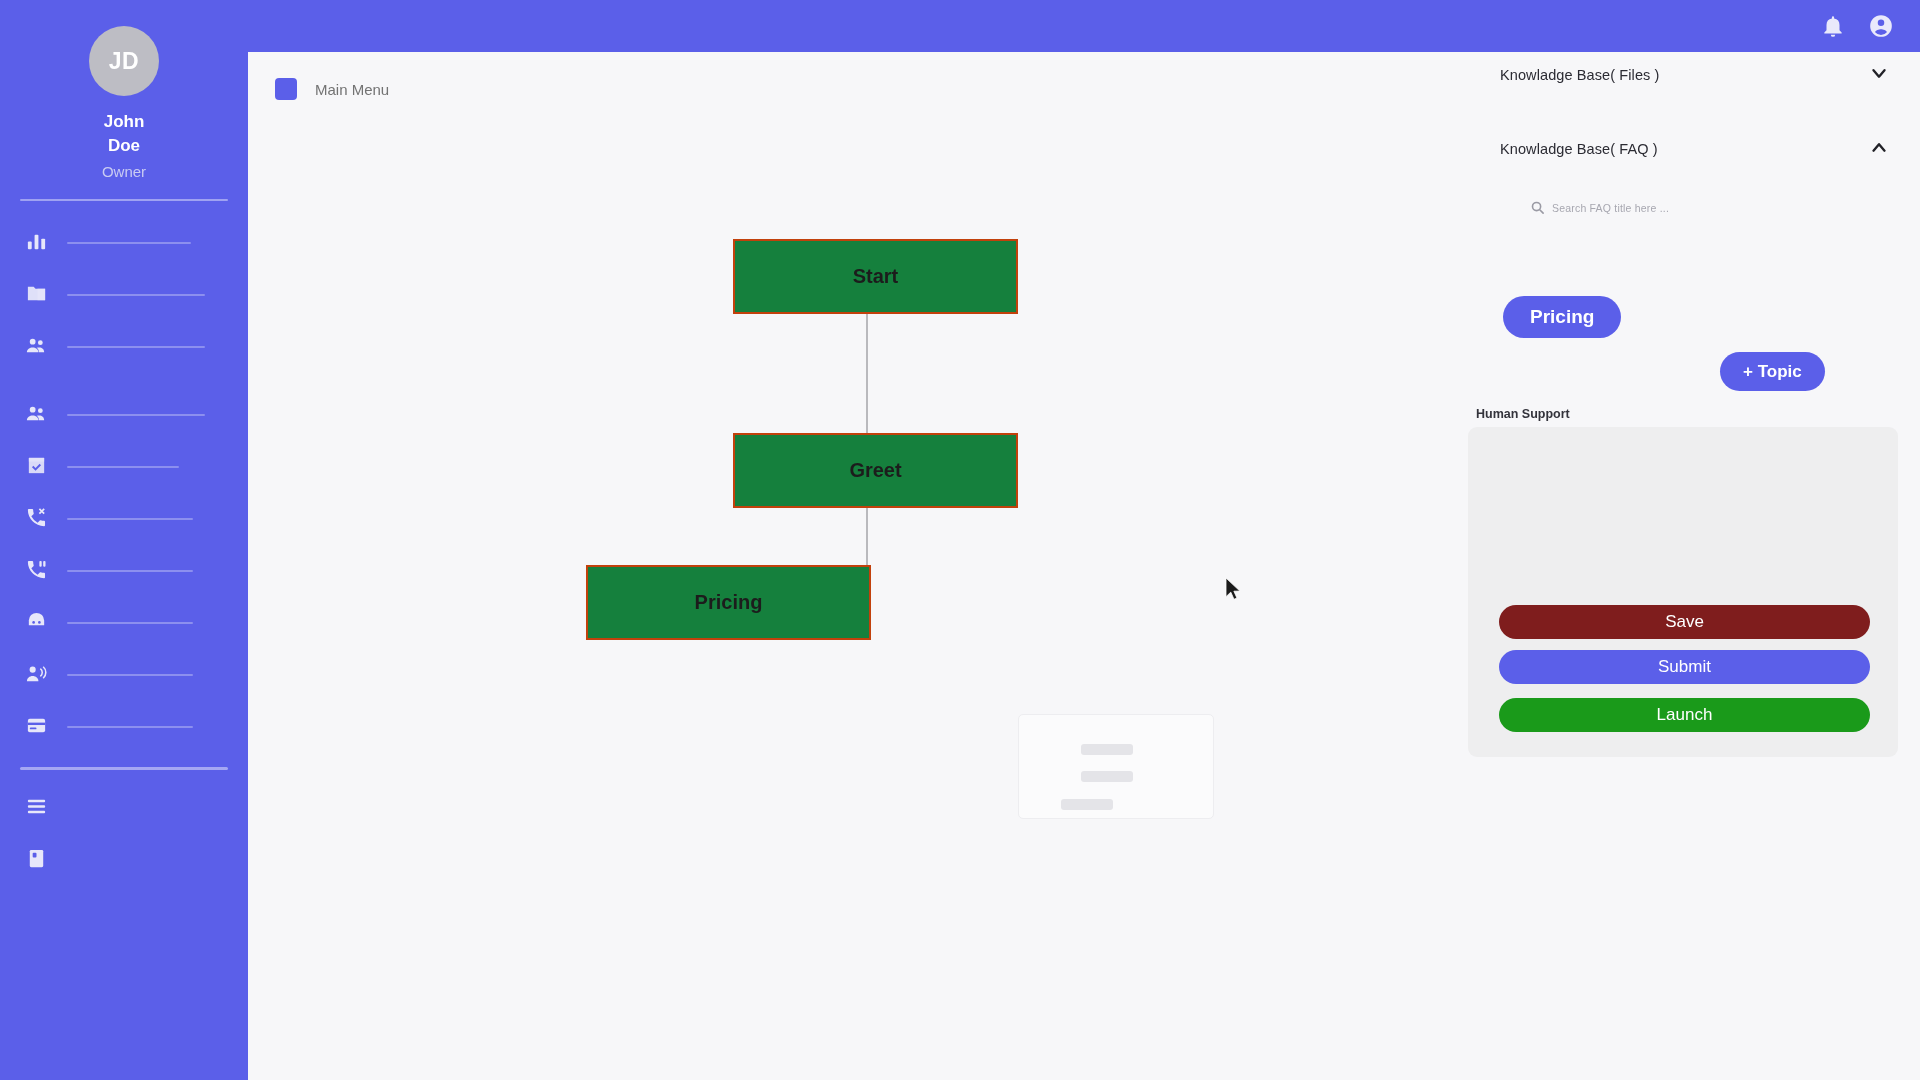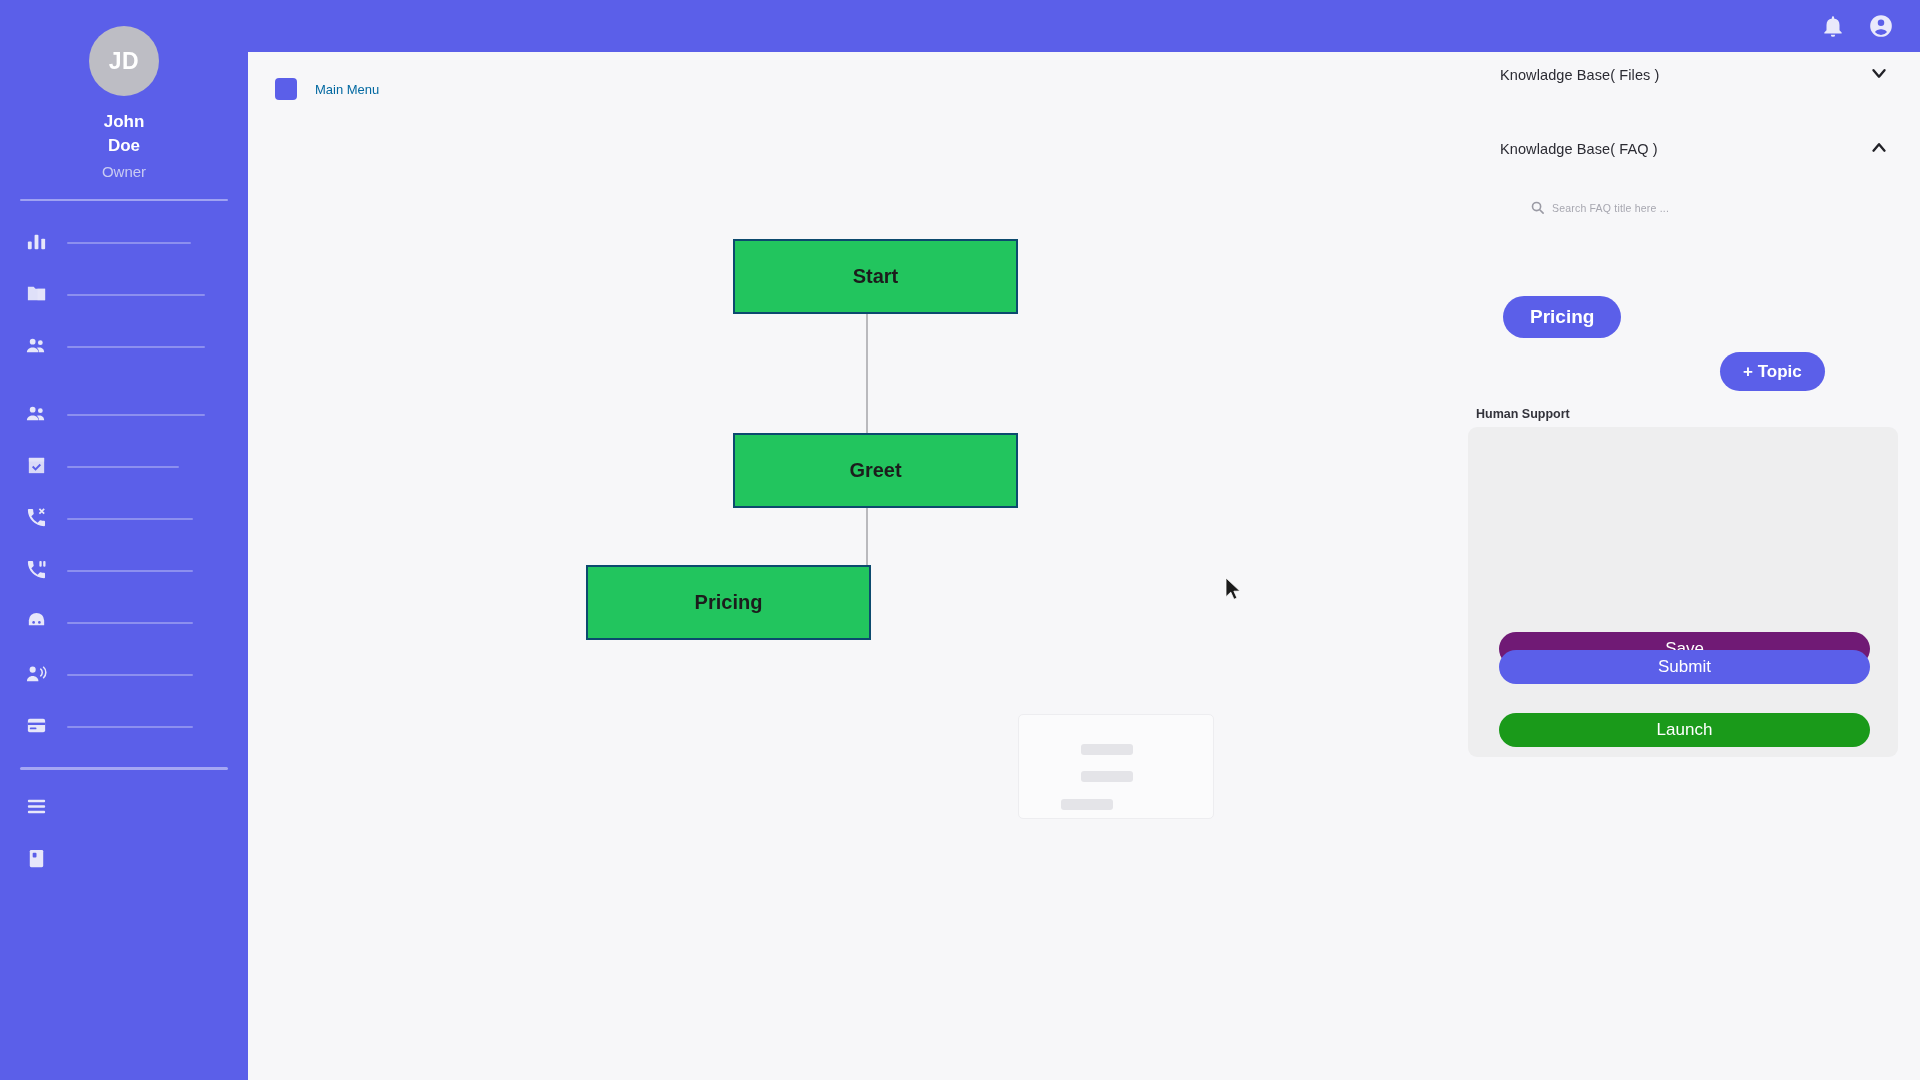--- a/index.html
+++ b/index.html
@@ -66,26 +66,26 @@
     background: #f7f7f9;
     overflow: hidden;
   }
   .menu-bar {
     position: absolute; top: 26px; left: 27px;
     display: flex; align-items: center; gap: 18px;
   }
   .menu-square {
     width: 22px; height: 22px; border-radius: 4px; background: #5B5FE9;
   }
-  .menu-label { font-size: 13px; color: #0369a1; }
+  .menu-label { font-size: 15px; color: #737373; }
 
   
   .node {
-    position: absolute; background: #22c55e;
-    border: 2px solid #0c4a6e;
+    position: absolute; background: #15803d;
+    border: 2px solid #c2410c;
     display: flex; align-items: center; justify-content: center;
     font-size: 20px; font-weight: 700; color: #1c1c1c;
   }
   #node-start  { left: 485px; top: 187px; width: 285px; height: 75px; }
   #node-greet  { left: 485px; top: 381px; width: 285px; height: 75px; }
   #node-price  { left: 338px; top: 513px; width: 285px; height: 75px; }
   .edge { position: absolute; background: #b9b9bd; width: 1.5px; }
   #edge-1 { left: 618px; top: 262px; height: 119px; }
   #edge-2 { left: 618px; top: 456px; height: 57px; }
 
@@ -142,23 +142,23 @@
     width: 430px; height: 330px;
     background: #eeeeef; border-radius: 9px;
   }
   .act-btn {
     position: absolute; left: 31px; width: 371px; height: 34px;
     border-radius: 18px; border: none;
     color: #ffffff; font-size: 17px; font-weight: 400;
     font-family: "Liberation Sans", sans-serif;
     display: flex; align-items: center; justify-content: center;
   }
-  #btn-save   { top: 178px; background: #701a75; margin-top: 27px; }
+  #btn-save   { top: 178px; background: #7f1d1d; }
   #btn-submit { top: 223px; background: #5B5FE9; }
-  #btn-launch { top: 286px; background: #1a9a1a; text-align: right; }
+  #btn-launch { top: 271px; background: #1a9a1a; text-align: right; }
 
   
   .cursor { position: absolute; left: 1225px; top: 578px; width: 18px; height: 24px; }
 </style>
 </head>
 <body>
 
 <div id="app">
 
   <div class="topbar">

